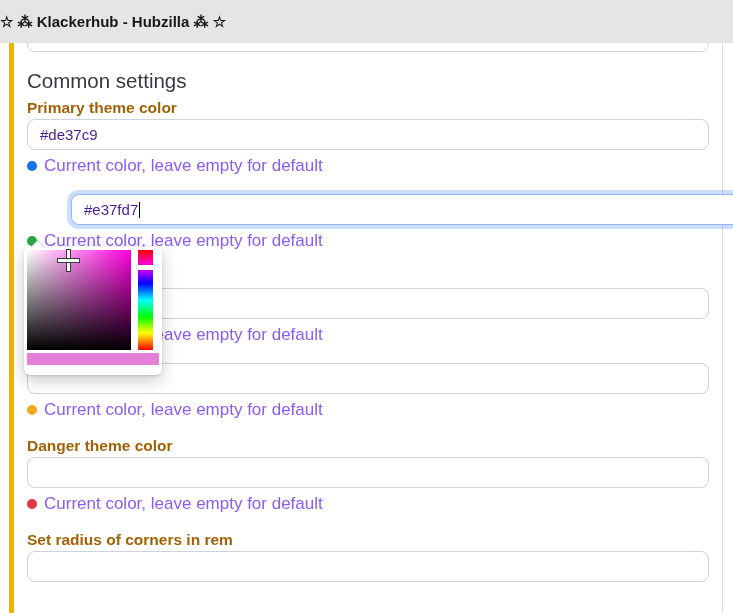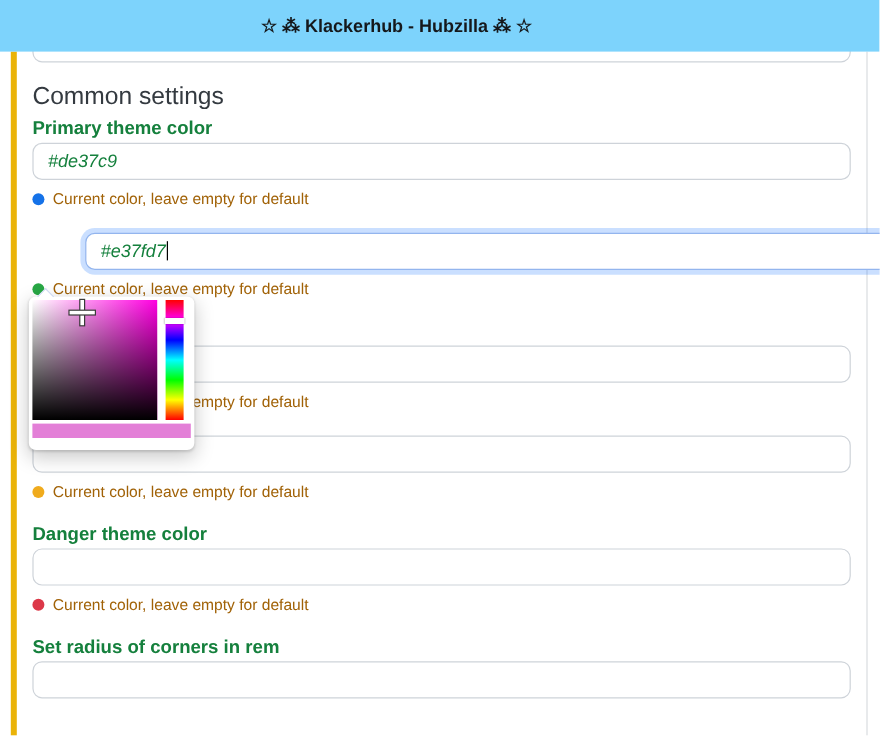--- a/index.html
+++ b/index.html
@@ -9,24 +9,23 @@
     font-size: 15px;
     background: #ffffff;
     color: #212529;
   }
 
   
   .navbar {
     position: relative;
     z-index: 20;
     height: 43px;
-    background: #7dd3fc;
+    background: #e5e5e5;
     display: flex;
     align-items: center;
-    justify-content: center;
     padding-right: 72px;
   }
   .navbar-title {
     font-weight: 700;
     font-size: 15px;
     color: #15181b;
     white-space: nowrap;
   }
 
   
@@ -61,37 +60,36 @@
     margin-bottom: 8px;
   }
 
   
   .group { margin-bottom: 20px; position: relative; }
   .group-label {
     display: block;
     font-weight: 700;
     font-size: 15.5px;
     line-height: 16px;
-    color: #15803d;
+    color: #a16207;
     margin-bottom: 3px;
   }
   .text-input {
     display: block;
     width: 100%;
     height: 31px;
     border: 1px solid #ced3d9;
     border-radius: 8px;
     background: #fff;
     padding: 0 12px;
     font-family: "Liberation Sans", sans-serif;
     font-size: 15px;
-    color: #15803d;
+    color: #4c1d95;
     line-height: 29px;
     outline: none;
-    font-style: italic;
   }
   .text-input.focused {
     border-color: #93b5ee;
     box-shadow: 0 0 0 4px rgba(13,110,253,0.22);
     margin-left: 44px;
   }
   .caret {
     display: inline-block;
     width: 1px;
     height: 16px;
@@ -105,21 +103,21 @@
     align-items: center;
     gap: 7px;
     line-height: 16px;
   }
   .dot {
     width: 10px;
     height: 10px;
     border-radius: 50%;
     flex: 0 0 auto;
   }
-  .hint-text { color: #a16207; font-size: 13px; }
+  .hint-text { color: #8b5cf6; font-size: 17px; }
 
   
   .picker-pop {
     position: absolute;
     z-index: 10;
     left: -3px;
     top: 53px;
     width: 138px;
     background: #fff;
     border-radius: 6px;

